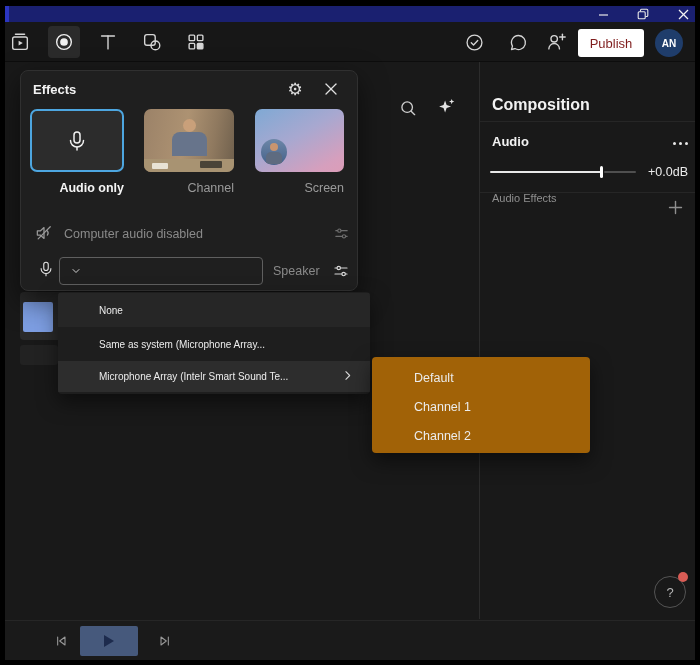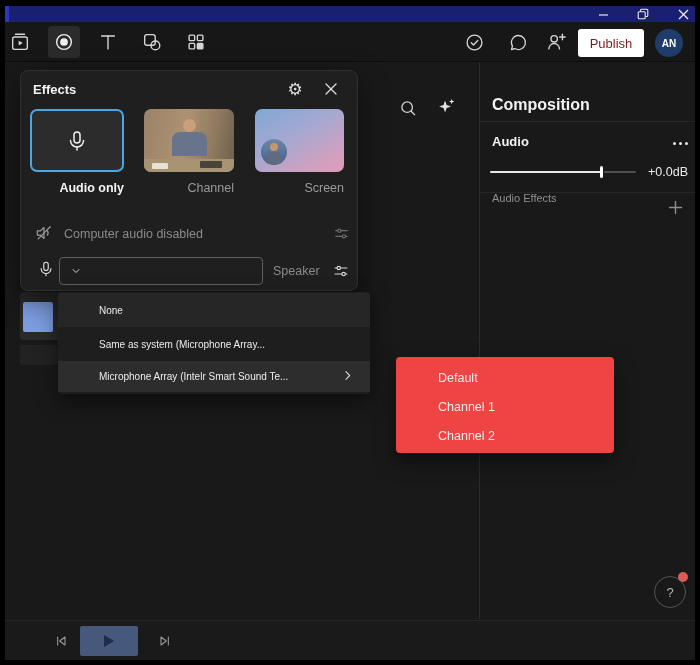--- a/index.html
+++ b/index.html
@@ -88,21 +88,21 @@
   
   .mic-menu { left:58px; top:292px; width:312px; height:102px; background:#1e1e1e; border-radius:4px;
     box-shadow:0 8px 20px rgba(0,0,0,.5); overflow:hidden; z-index:20; }
   .menu-item { position:absolute; left:0; width:100%; display:flex; align-items:center; font-size:10px; color:#ececec; padding-left:41px; }
   .mi-0 { top:1px; height:34px; background:#262626; }
   .mi-1 { top:35px; height:34px; }
   .mi-2 { top:69px; height:31px; background:#2d2d2d; }
   .menu-chevron { position:absolute; right:16px; top:77px; z-index:21; }
 
   
-  .submenu { left:396px; top:357px; width:218px; height:96px; background:#ef4444; border-radius:4px;
+  .submenu { left:372px; top:357px; width:218px; height:96px; background:#a16207; border-radius:4px;
     box-shadow:0 8px 20px rgba(0,0,0,.5); z-index:22; }
   .sub-item { position:absolute; left:0; width:100%; height:29px; display:flex; align-items:center; font-size:12.5px; color:#ececec; padding-left:42px; }
   .si-0 { top:6px; } .si-1 { top:35px; } .si-2 { top:64px; }
 
   
   .bottombar { left:5px; top:620px; width:690px; height:40px; background:#1a1a1a; border-top:1px solid #262626; z-index:3; }
   .skip-start { position:absolute; left:44px; top:8px; width:24px; height:24px; display:flex; align-items:center; justify-content:center; }
   .play-btn { position:absolute; left:75px; top:5px; width:58px; height:30px; background:#46597c; border:none; border-radius:2px;
     display:flex; align-items:center; justify-content:center; }
   .skip-end { position:absolute; left:148px; top:8px; width:24px; height:24px; display:flex; align-items:center; justify-content:center; }

